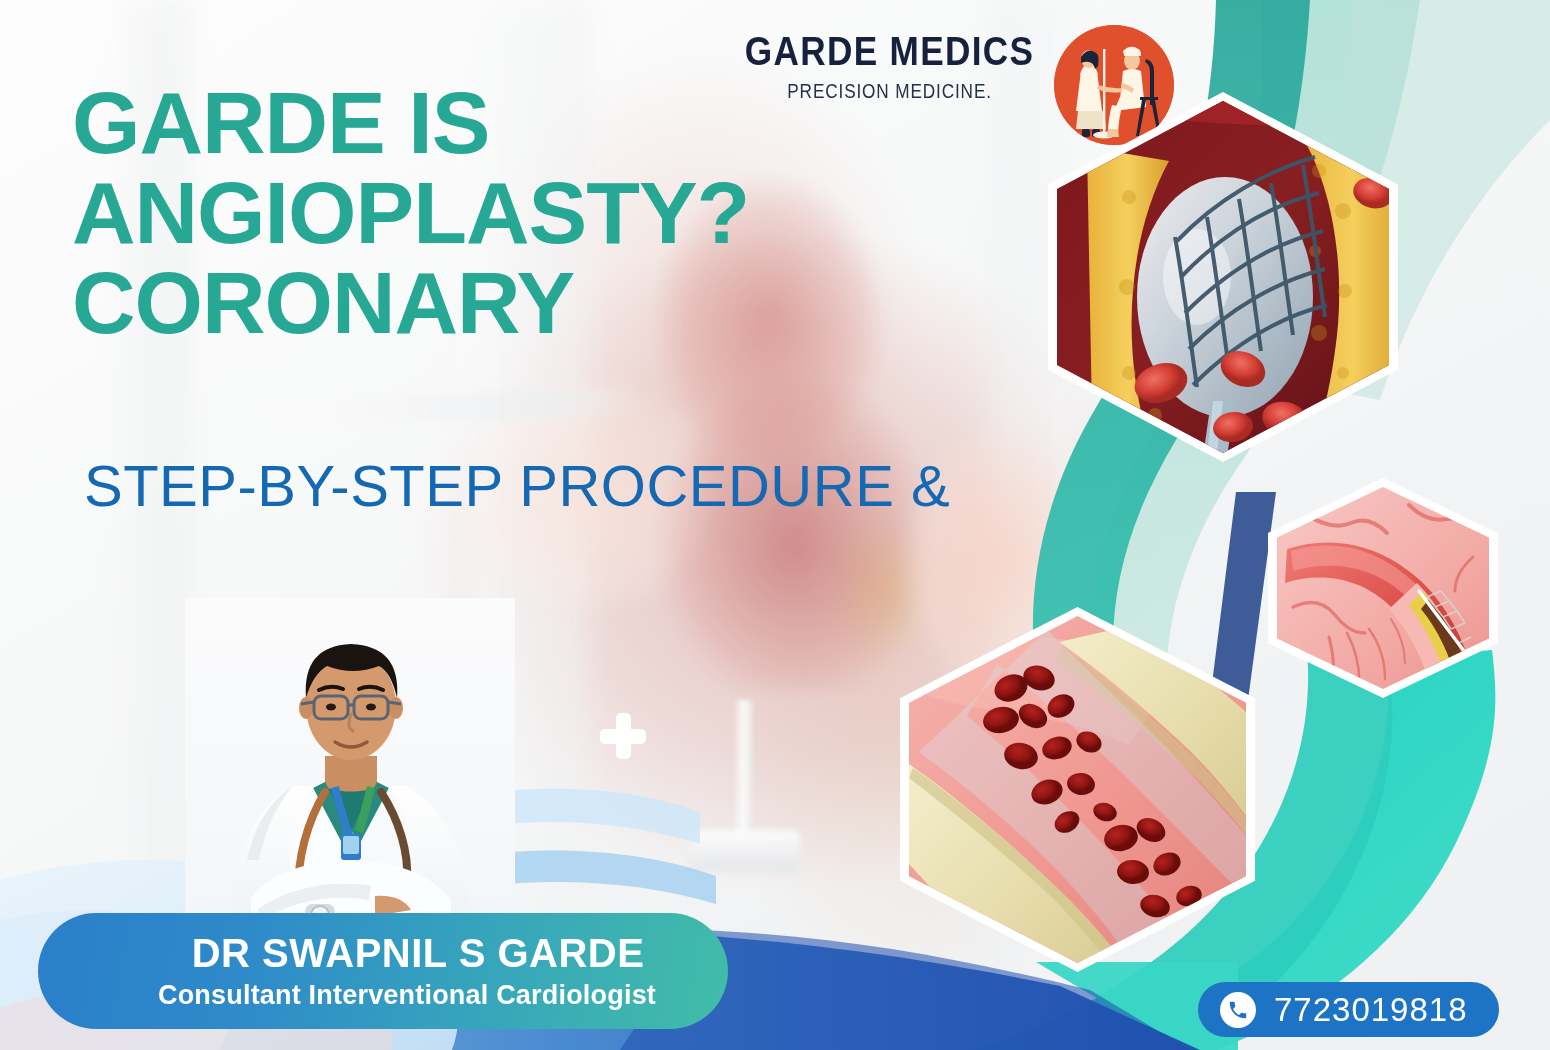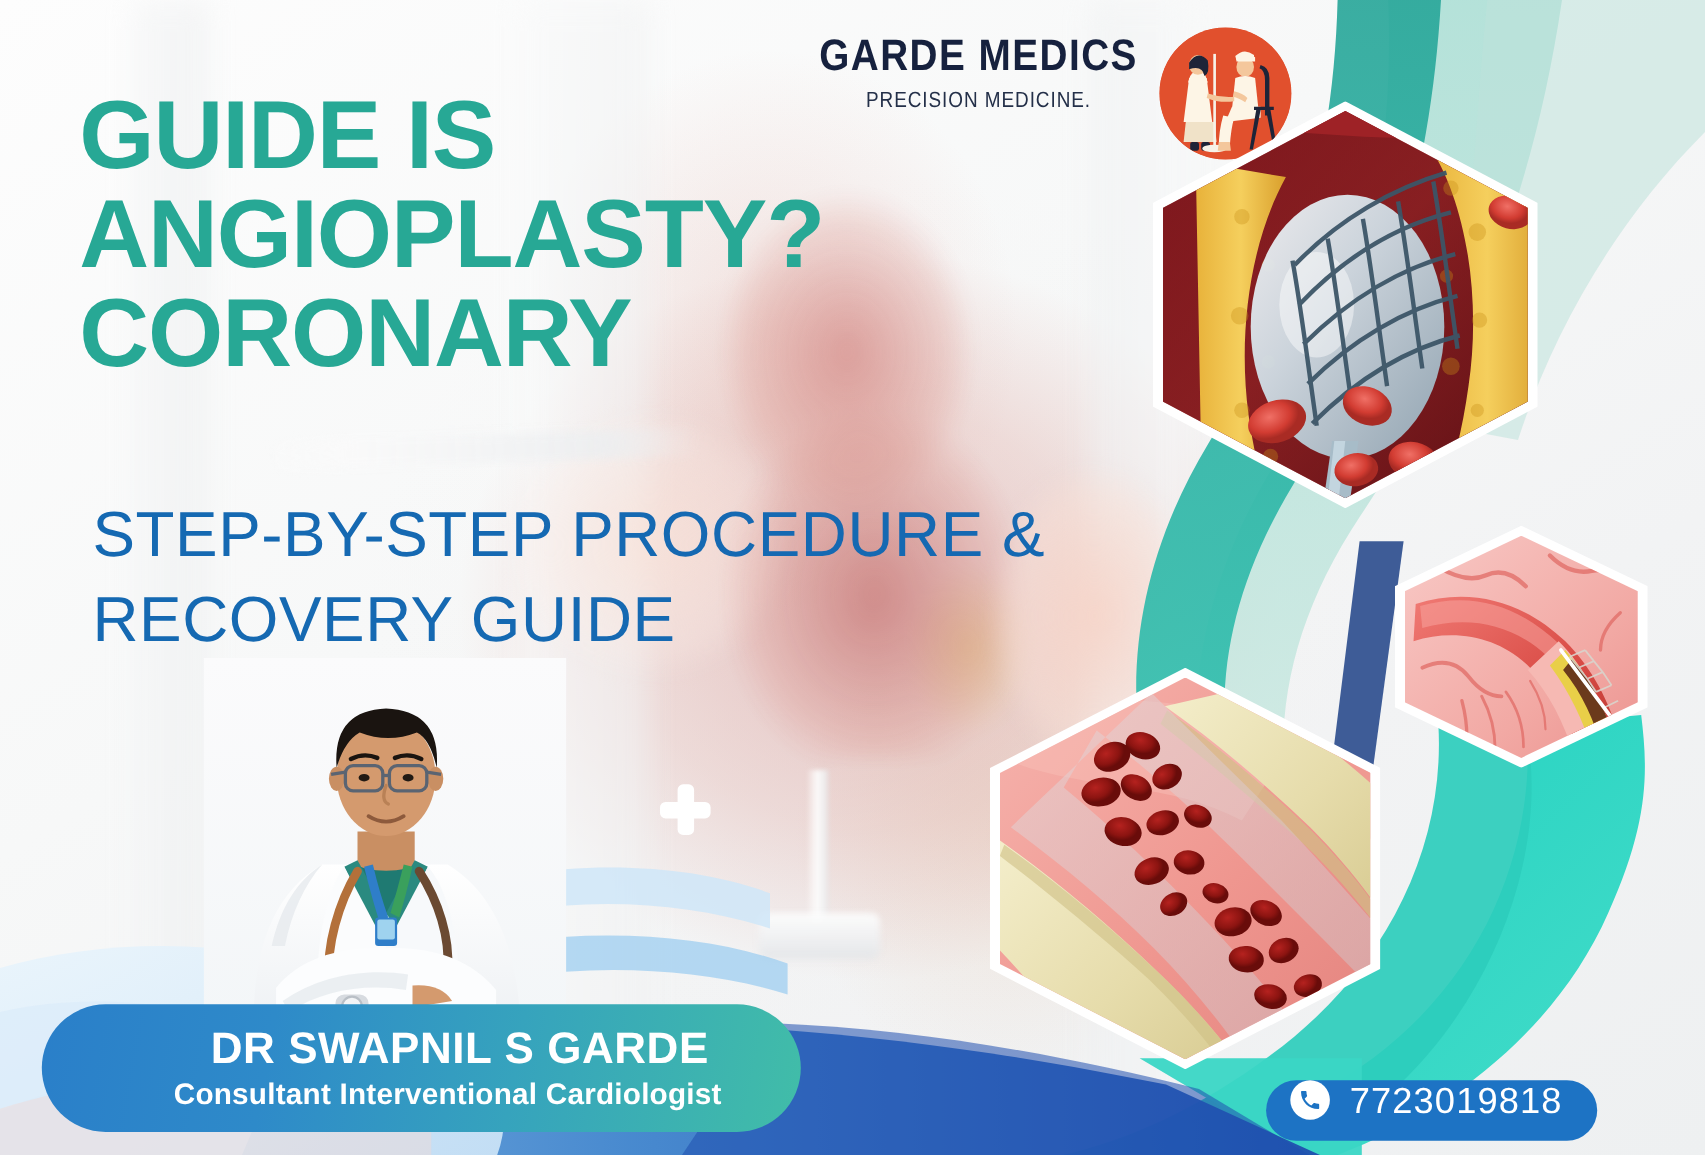--- a/index.html
+++ b/index.html
@@ -151,23 +151,23 @@
     font-weight:bold; font-size:40px; letter-spacing:.5px; white-space:nowrap;
     margin-left:70px;
   }
   .name-pill .dr-role {
     font-weight:bold; font-size:27px; letter-spacing:.2px; white-space:nowrap;
     margin-top:4px; margin-left:48px;
   }
 
   
   .phone-pill {
-    position:absolute; left:1151px; top:982px; width:301px; height:55px;
+    position:absolute; left:1198px; top:982px; width:301px; height:55px;
     border-radius:28px; background:#1d73c4;
-    display:flex; align-items:flex-start; gap:18px; padding-left:22px;
+    display:flex; align-items:center; gap:18px; padding-left:22px;
   }
   .phone-ico {
     width:36px; height:36px; border-radius:50%; background:#ffffff;
     display:flex; align-items:center; justify-content:center; flex:0 0 auto;
   }
   .phone-num {
     color:#ffffff; font-size:33px; letter-spacing:1px; white-space:nowrap;
   }
 </style>
 </head>
@@ -276,28 +276,27 @@
         <path d="M88,75 l-6,36 3,0 7,-36 z" fill="#1e2438"></path>
         <path d="M101,75 l6,36 -3,0 -7,-36 z" fill="#1e2438"></path>
 
         <path d="M44,60 q12,4 24,3 l0,4 q-13,2 -25,-3 z" fill="#f4c79c"></path>
         <path d="M68,58 q8,2 12,6 l-2,4 q-6,-4 -11,-5 z" fill="#f4c79c"></path>
       </svg>
     </div>
   </div>
 
   <div class="headline">
-    <div>GUIDE IS</div>
+    <div>GARDE IS</div>
     <div>ANGIOPLASTY?</div>
     <div>CORONARY</div>
   </div>
 
   <div class="subhead">
     <div>STEP-BY-STEP PROCEDURE &amp;</div>
-    <div>RECOVERY GUIDE</div>
   </div>
 
   <div class="cross"></div>
 
   <div class="doctor">
     <svg viewBox="0 0 330 335" width="330" height="335">
       <defs>
         <linearGradient id="coat" x1="0" y1="0" x2="0" y2="1">
           <stop offset="0%" stop-color="#ffffff"></stop>
           <stop offset="100%" stop-color="#eef1f4"></stop>

